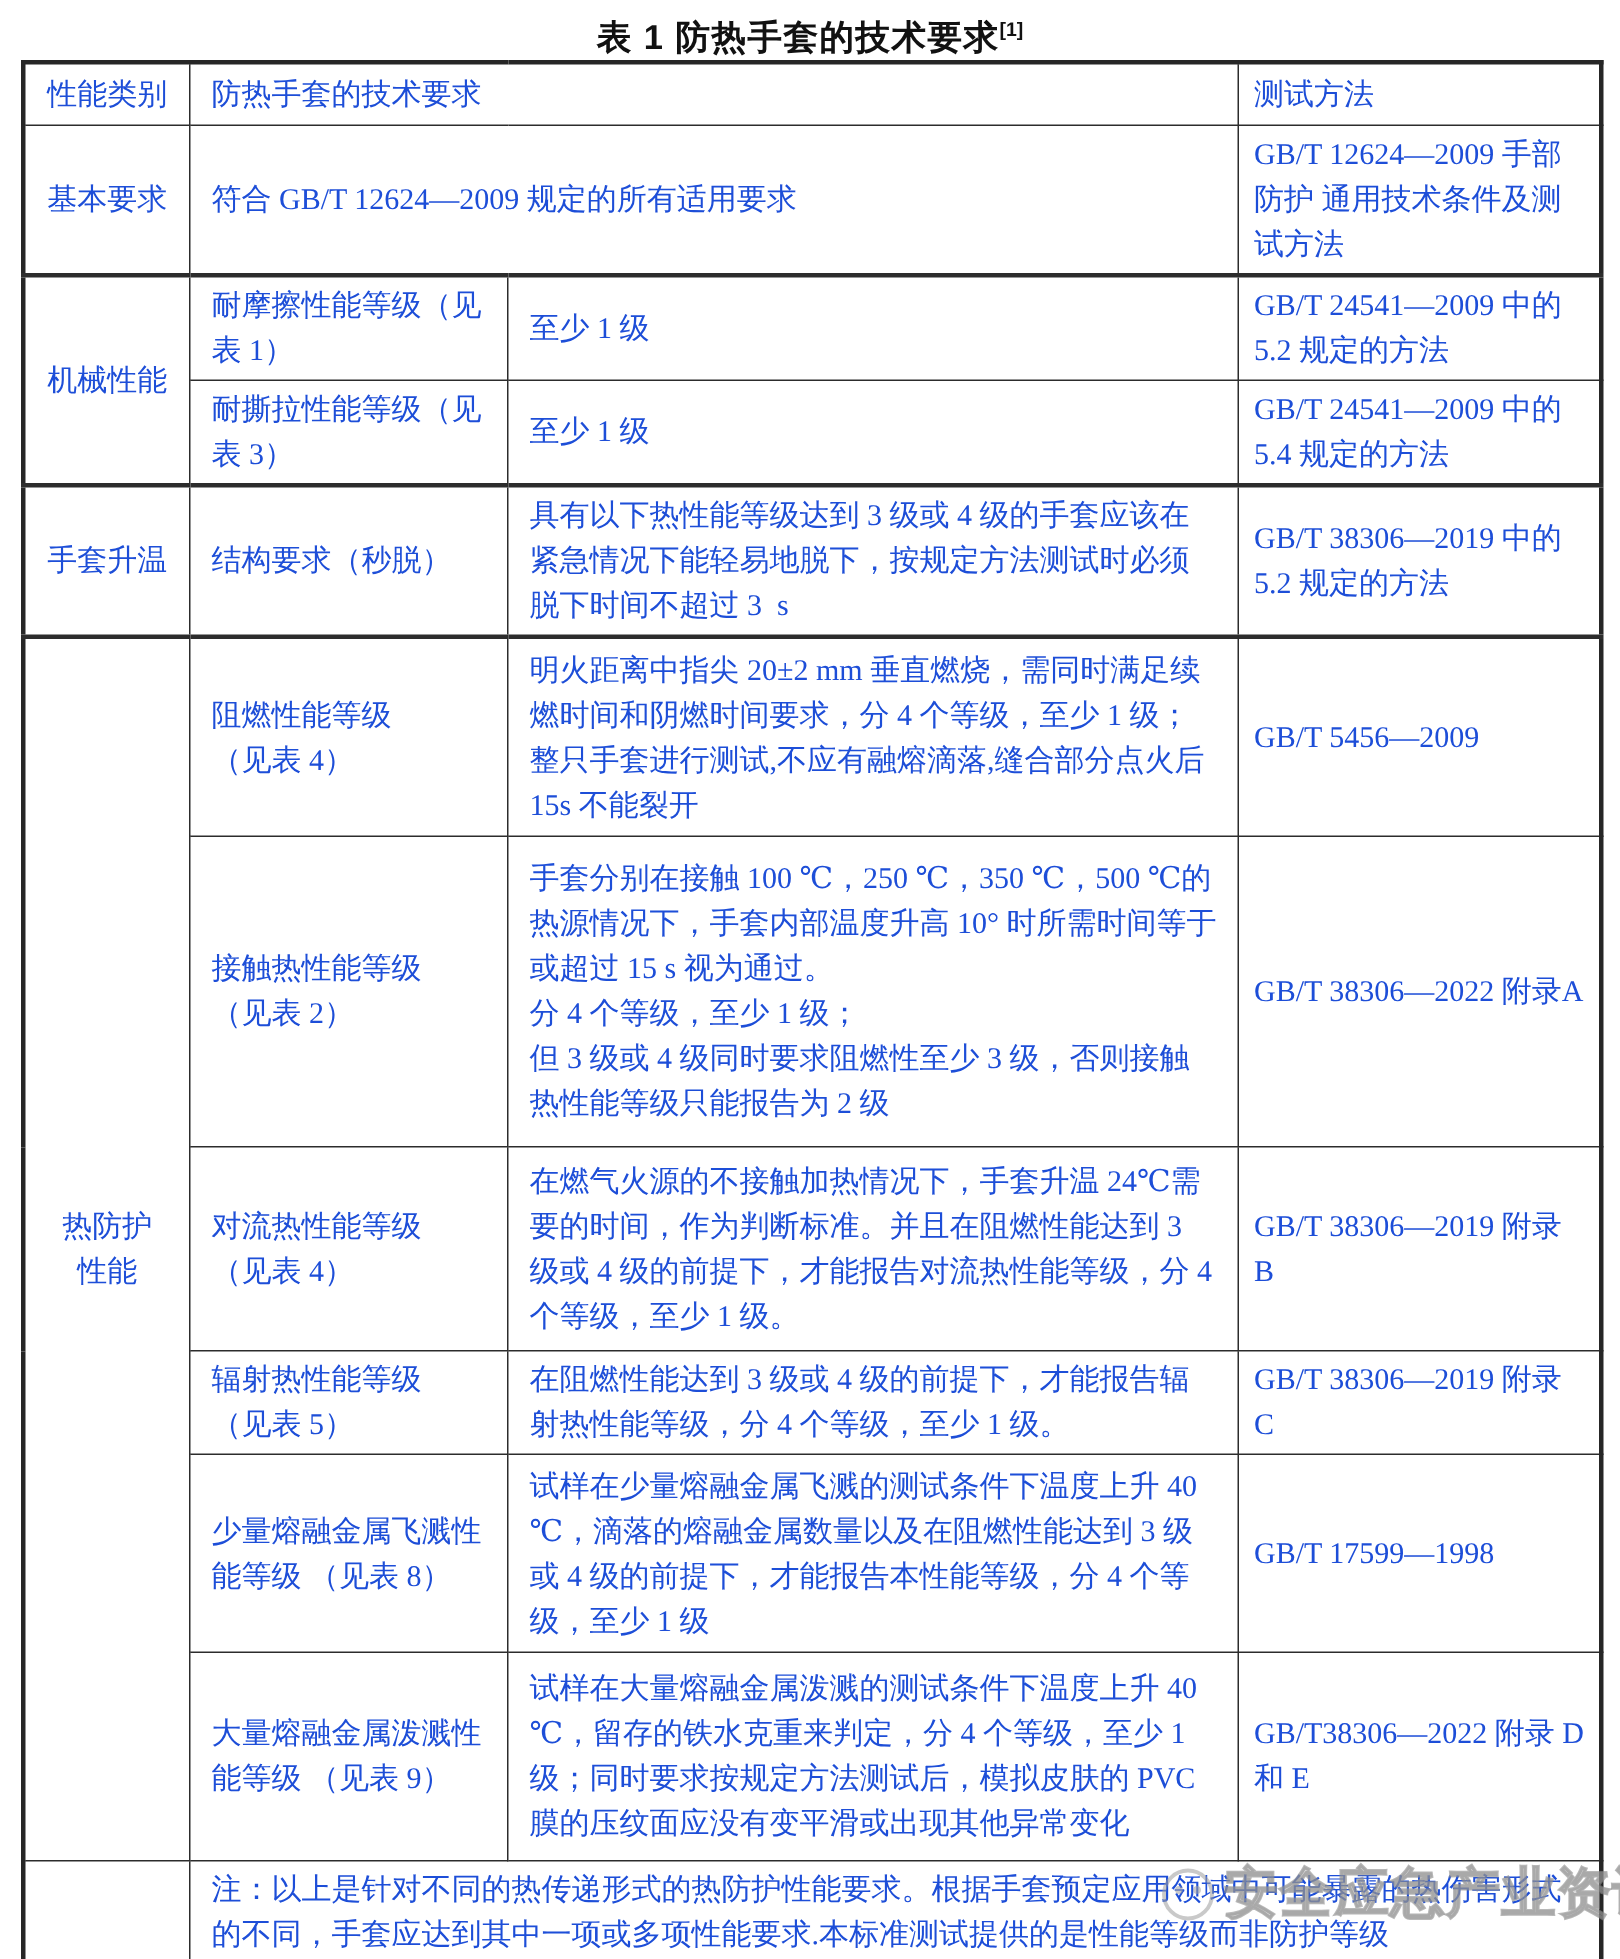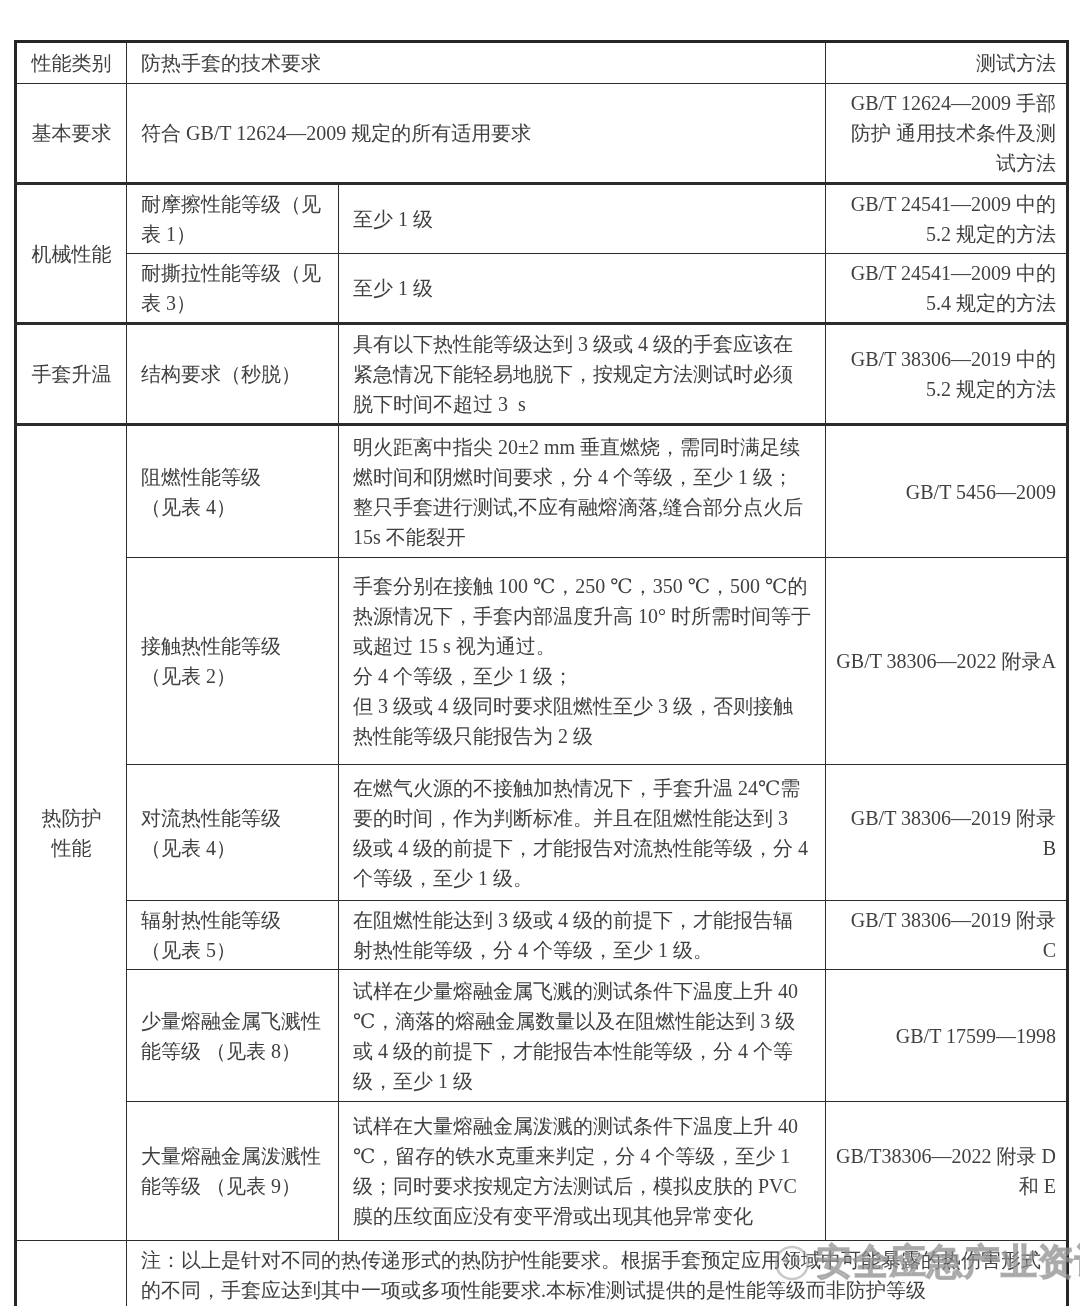--- a/index.html
+++ b/index.html
@@ -42,29 +42,28 @@
     border: 3px solid #262626;
   }
   .req-table td {
     border: 1.5px solid #2c2c2c;
     padding: 4px 14px;
     font-size: 20px;
     line-height: 30px;
     vertical-align: middle;
     white-space: pre-wrap;
     word-break: break-word;
-    color: #404040;
+    color: #1d4ed8;
   }
   .req-table td.cat {
     text-align: center;
     padding: 4px 6px;
   }
   .req-table td.method {
     padding: 4px 10px;
-    text-align: right;
   }
   tr.thick-top td { border-top-width: 3px; }
   tr.r-header      { height: 42px; }
   tr.r-basic       { height: 96px; }
   tr.r-mech        { height: 67px; }
   tr.r-structure   { height: 100px; }
   tr.r-flame       { height: 133px; }
   tr.r-contact     { height: 207px; }
   tr.r-convective  { height: 136px; }
   tr.r-radiant     { height: 69px; }
@@ -89,20 +88,23 @@
     -webkit-text-stroke: 1.3px rgba(140, 140, 140, 0.62);
     white-space: nowrap;
   }
   .wm-face { opacity: 0.55; flex: 0 0 auto; }
 </style>
 </head>
 <body>
 
 <div class="page">
 
+  <div class="doc-title">
+    <span>表 1  防热手套的技术要求</span><sup>[1]</sup>
+  </div>
 
   <table class="req-table">
     <colgroup>
       <col style="width:111px">
       <col style="width:212px">
       <col style="width:487px">
       <col style="width:242px">
     </colgroup>
 
     <tbody>

